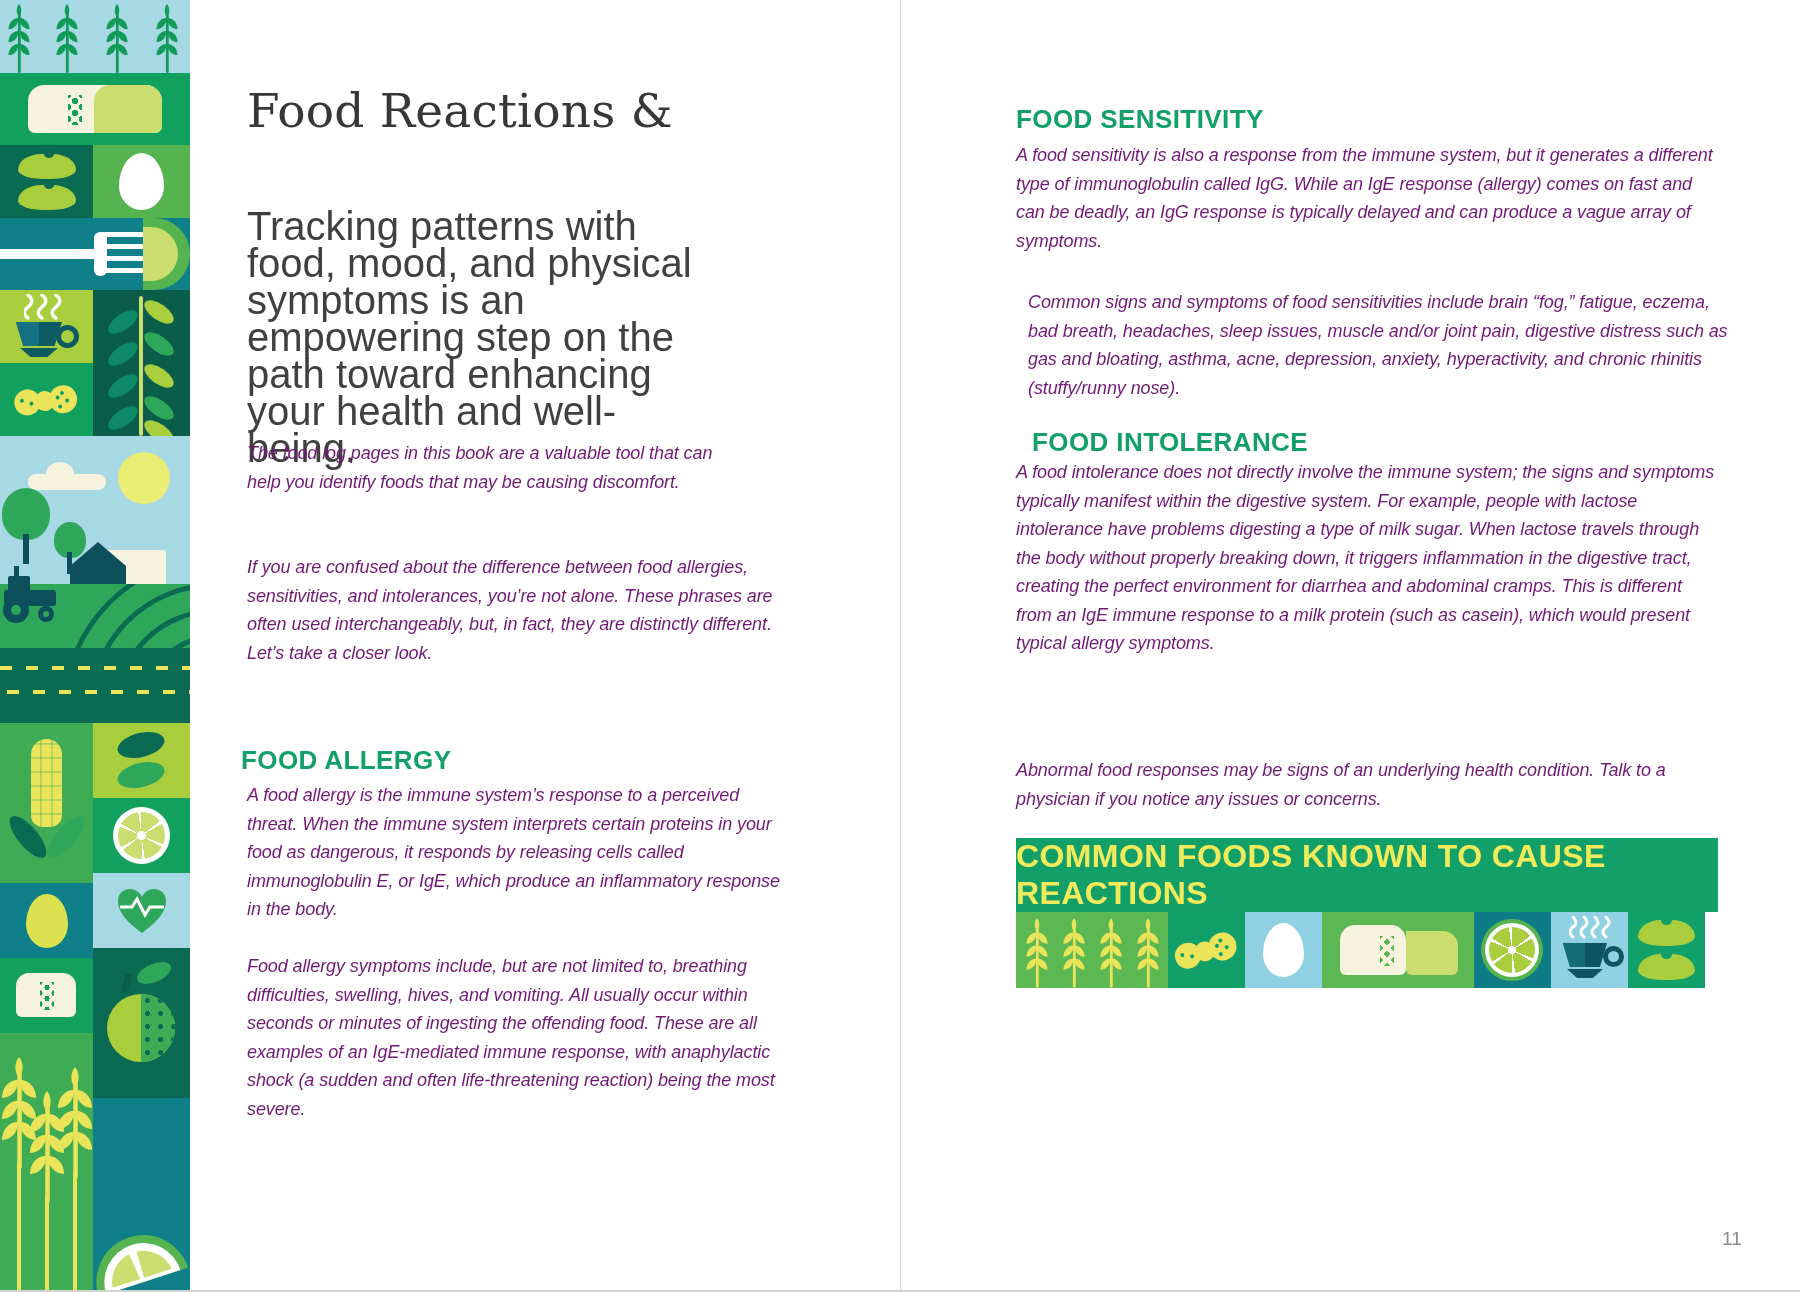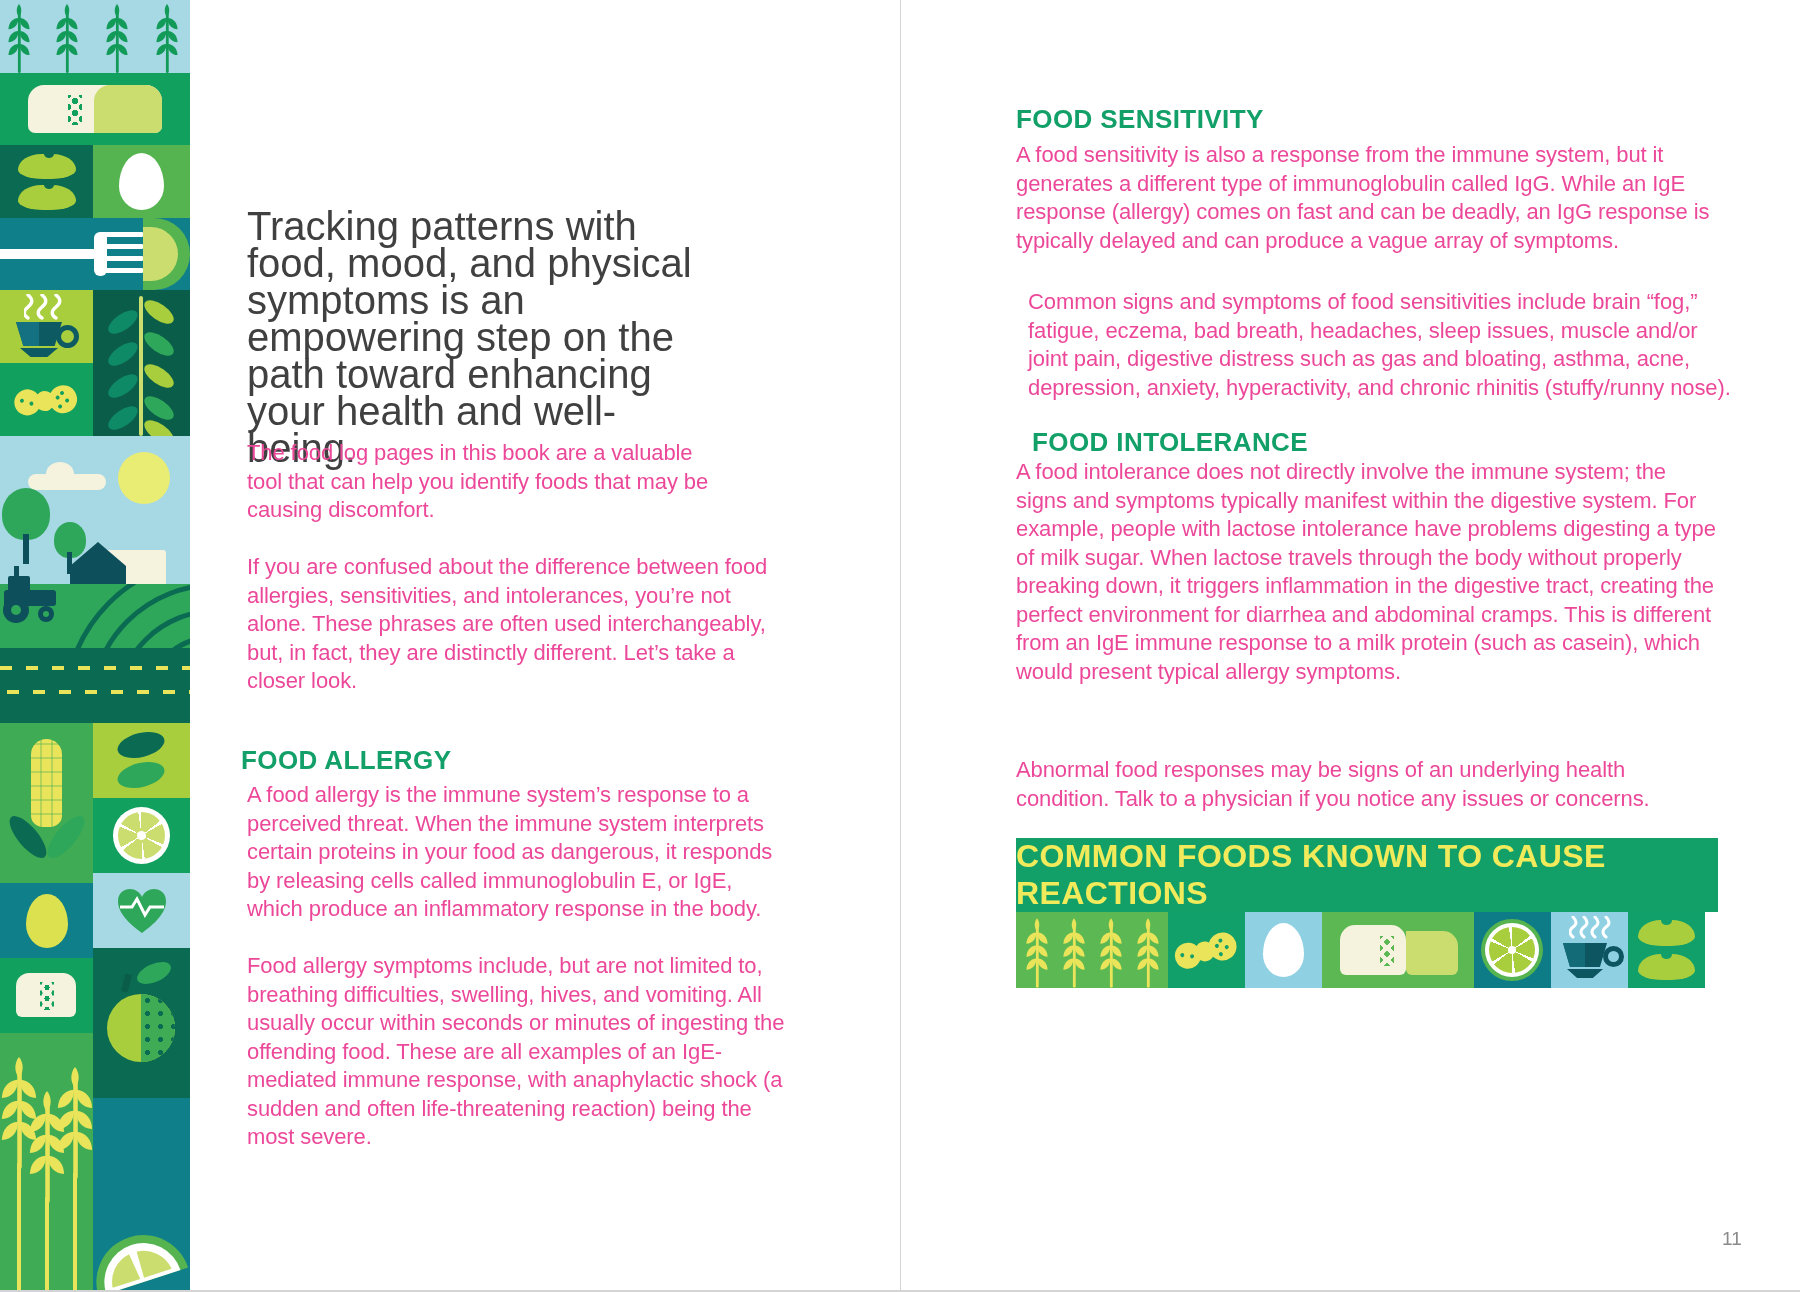--- a/index.html
+++ b/index.html
@@ -3,21 +3,21 @@
 <meta charset="utf-8">
 <style>
   html,body{margin:0;padding:0;background:#fff;}
   .canvas{position:relative;width:1800px;height:1292px;background:#ffffff;overflow:hidden;
           font-family:"Liberation Sans","DejaVu Sans",sans-serif;}
   .abs{position:absolute;}
   
   .page-title{font-family:"DejaVu Serif","Liberation Serif",serif;font-size:47px;line-height:53px;
               color:#373737;letter-spacing:.2px;}
   .lede{font-size:40px;line-height:37px;color:#404040;}
-  .body-p{font-size:22px;line-height:28.5px;color:#ec4899;letter-spacing:-.1px;}
+  .body-p{font-size:18px;line-height:28.5px;color:#701a75;letter-spacing:-.1px;font-style:italic;}
   .sec-h{font-size:26px;line-height:30px;font-weight:bold;color:#12a068;letter-spacing:.4px;}
   .pagenum{font-size:19px;color:#8a8a8a;}
   
   .foods-box{position:absolute;left:1016px;top:838px;width:702px;}
   .foods-head{height:74px;background:#12a068;display:flex;align-items:center;justify-content:center;}
   .foods-head span{color:#f1eb5c;font-weight:bold;font-size:32px;letter-spacing:.4px;}
   .foods-list{display:flex;border-left:3px solid #12a068;border-right:3px solid #12a068;
               height:210px;background:#fff;}
   .foods-col{flex:1;display:flex;flex-direction:column;justify-content:space-evenly;
              align-items:center;padding:6px 0;}
@@ -267,21 +267,21 @@
           <path d="M16 88 A39 39 0 0 1 94 88 Z" fill="#fff"></path>
           <path d="M24 84 A31 31 0 0 1 50 57 L53 84 Z" fill="#cbdd6e"></path>
           <path d="M58 57 A31 31 0 0 1 86 84 L57 84 Z" fill="#cbdd6e"></path>
         </g>
       </svg>
     </div>
   </aside>
 
   <main>
     <h1 class="abs page-title" style="left:247px;top:84px;margin:0;font-weight:normal">
-      <br>
+      <span>Food Reactions &amp;</span><br>
     </h1>
     <p class="abs lede" style="left:247px;top:208px;width:460px;margin:0">Tracking patterns with food, mood, and physical symptoms is an empowering step on the path toward enhancing your health and well-being.</p>
     <p class="abs body-p" style="left:247px;top:439px;width:470px;margin:0">The food log pages in this book are a valuable tool that can help you identify foods that may be causing discomfort.</p>
     <p class="abs body-p" style="left:247px;top:553px;width:540px;margin:0">If you are confused about the difference between food allergies, sensitivities, and intolerances, you’re not alone. These phrases are often used interchangeably, but, in fact, they are distinctly different. Let’s take a closer look.</p>
     <h2 class="abs sec-h" style="left:241px;top:745px;margin:0">FOOD ALLERGY</h2>
     <p class="abs body-p" style="left:247px;top:781px;width:540px;margin:0">A food allergy is the immune system’s response to a perceived threat. When the immune system interprets certain proteins in your food as dangerous, it responds by releasing cells called immunoglobulin E, or IgE, which produce an inflammatory response in the body.</p>
     <p class="abs body-p" style="left:247px;top:952px;width:540px;margin:0">Food allergy symptoms include, but are not limited to, breathing difficulties, swelling, hives, and vomiting. All usually occur within seconds or minutes of ingesting the offending food. These are all examples of an IgE-mediated immune response, with anaphylactic shock (a sudden and often life-threatening reaction) being the most severe.</p>
   </main>
 
   <div class="abs" style="left:900px;top:0;width:1px;height:1292px;background:#d4d4d4"></div>

